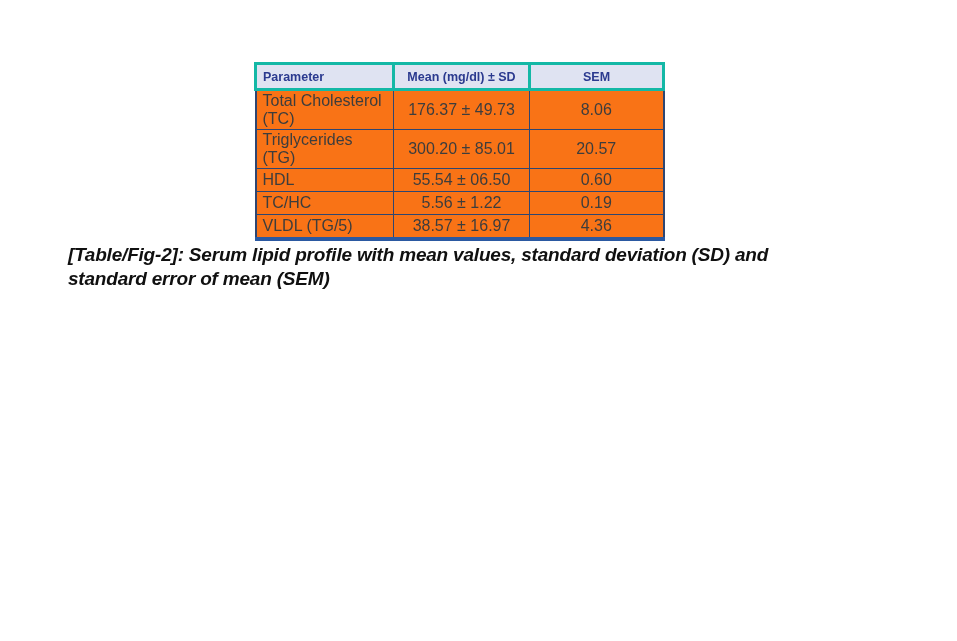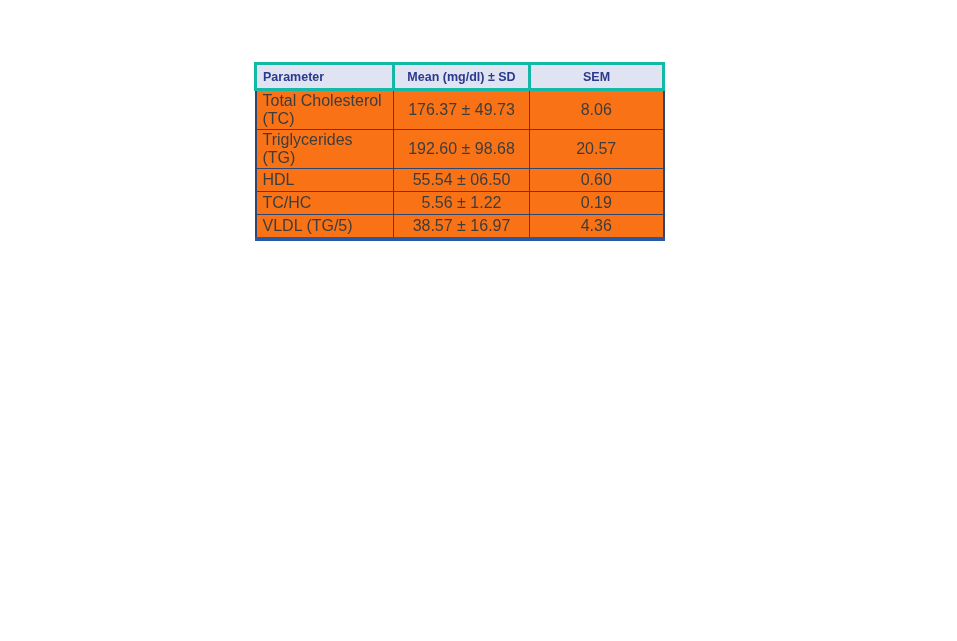--- a/index.html
+++ b/index.html
@@ -93,21 +93,21 @@
         </tr>
       </thead>
       <tbody>
         <tr>
           <td class="param-col">Total Cholesterol (TC)</td>
           <td>176.37 ± 49.73</td>
           <td>8.06</td>
         </tr>
         <tr>
           <td class="param-col">Triglycerides (TG)</td>
-          <td>192.60 ± 98.68</td>
+          <td>300.20 ± 85.01</td>
           <td>20.57</td>
         </tr>
         <tr>
           <td class="param-col">HDL</td>
           <td>55.54 ± 06.50</td>
           <td>0.60</td>
         </tr>
         <tr>
           <td class="param-col">TC/HC</td>
           <td>5.56 ± 1.22</td>
@@ -115,14 +115,15 @@
         </tr>
         <tr>
           <td class="param-col">VLDL (TG/5)</td>
           <td>38.57 ± 16.97</td>
           <td>4.36</td>
         </tr>
       </tbody>
     </table>
   </div>
 
+  <div class="caption">[Table/Fig-2]: Serum lipid profile with mean values, standard deviation (SD) and standard error of mean (SEM)</div>
 
 </div>
 
 </body></html>

